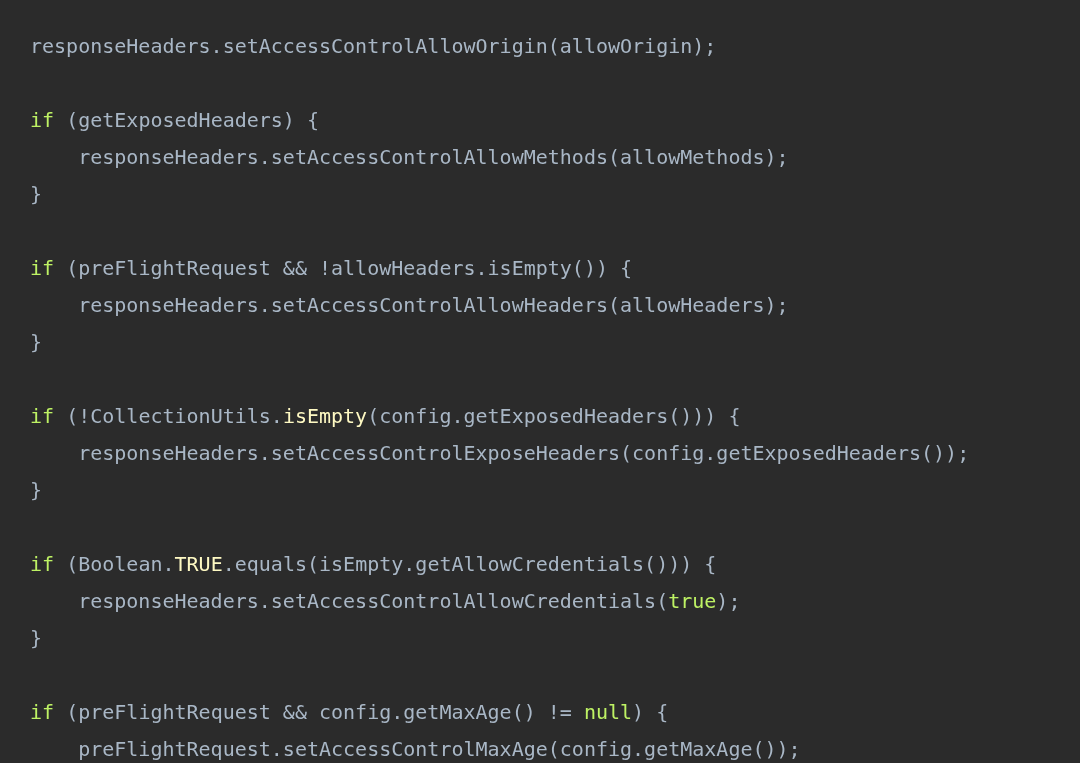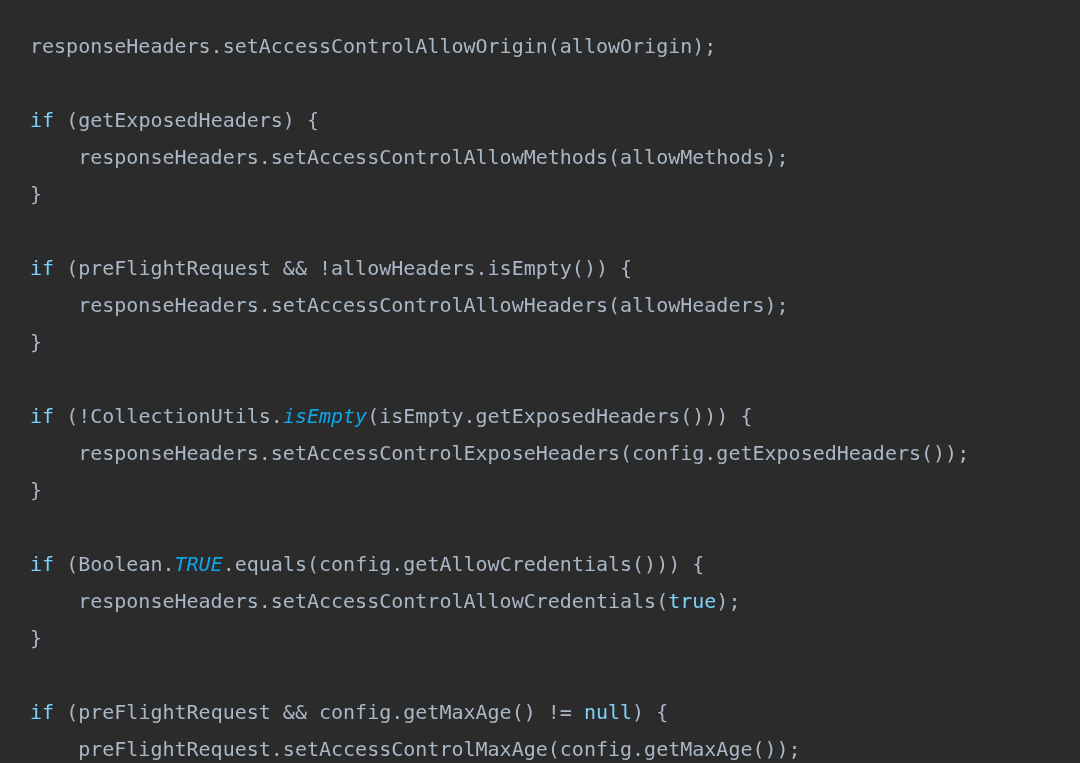--- a/index.html
+++ b/index.html
@@ -12,39 +12,39 @@
     line-height: 1.85;
     width: 1080px;
     height: 763px;
     overflow: hidden;
   }
   pre.code {
     margin: 0;
     padding: 28px 30px;
     white-space: pre;
   }
-  .kw   { color: #7dd3fc; }       
-  .stat { color: #0ea5e9; font-style: italic; }
+  .kw   { color: #bef264; }       
+  .stat { color: #fef9c3; }
 </style>
 </head>
 <body>
 
 <pre class="code"><span>responseHeaders.setAccessControlAllowOrigin(allowOrigin);</span>
 
 <span><span class="kw">if</span><span> (getExposedHeaders) {</span></span>
 <span>    responseHeaders.setAccessControlAllowMethods(allowMethods);</span>
 <span>}</span>
 
 <span><span class="kw">if</span><span> (preFlightRequest &amp;&amp; !allowHeaders.isEmpty()) {</span></span>
 <span>    responseHeaders.setAccessControlAllowHeaders(allowHeaders);</span>
 <span>}</span>
 
-<span><span class="kw">if</span><span> (!CollectionUtils.</span><span class="stat">isEmpty</span><span>(isEmpty.getExposedHeaders())) {</span></span>
+<span><span class="kw">if</span><span> (!CollectionUtils.</span><span class="stat">isEmpty</span><span>(config.getExposedHeaders())) {</span></span>
 <span>    responseHeaders.setAccessControlExposeHeaders(config.getExposedHeaders());</span>
 <span>}</span>
 
-<span><span class="kw">if</span><span> (Boolean.</span><span class="stat">TRUE</span><span>.equals(config.getAllowCredentials())) {</span></span>
+<span><span class="kw">if</span><span> (Boolean.</span><span class="stat">TRUE</span><span>.equals(isEmpty.getAllowCredentials())) {</span></span>
 <span><span>    responseHeaders.setAccessControlAllowCredentials(</span><span class="kw">true</span><span>);</span></span>
 <span>}</span>
 
 <span><span class="kw">if</span><span> (preFlightRequest &amp;&amp; config.getMaxAge() != </span><span class="kw">null</span><span>) {</span></span>
 <span>    preFlightRequest.setAccessControlMaxAge(config.getMaxAge());</span>
 </pre>
 
 </body></html>

